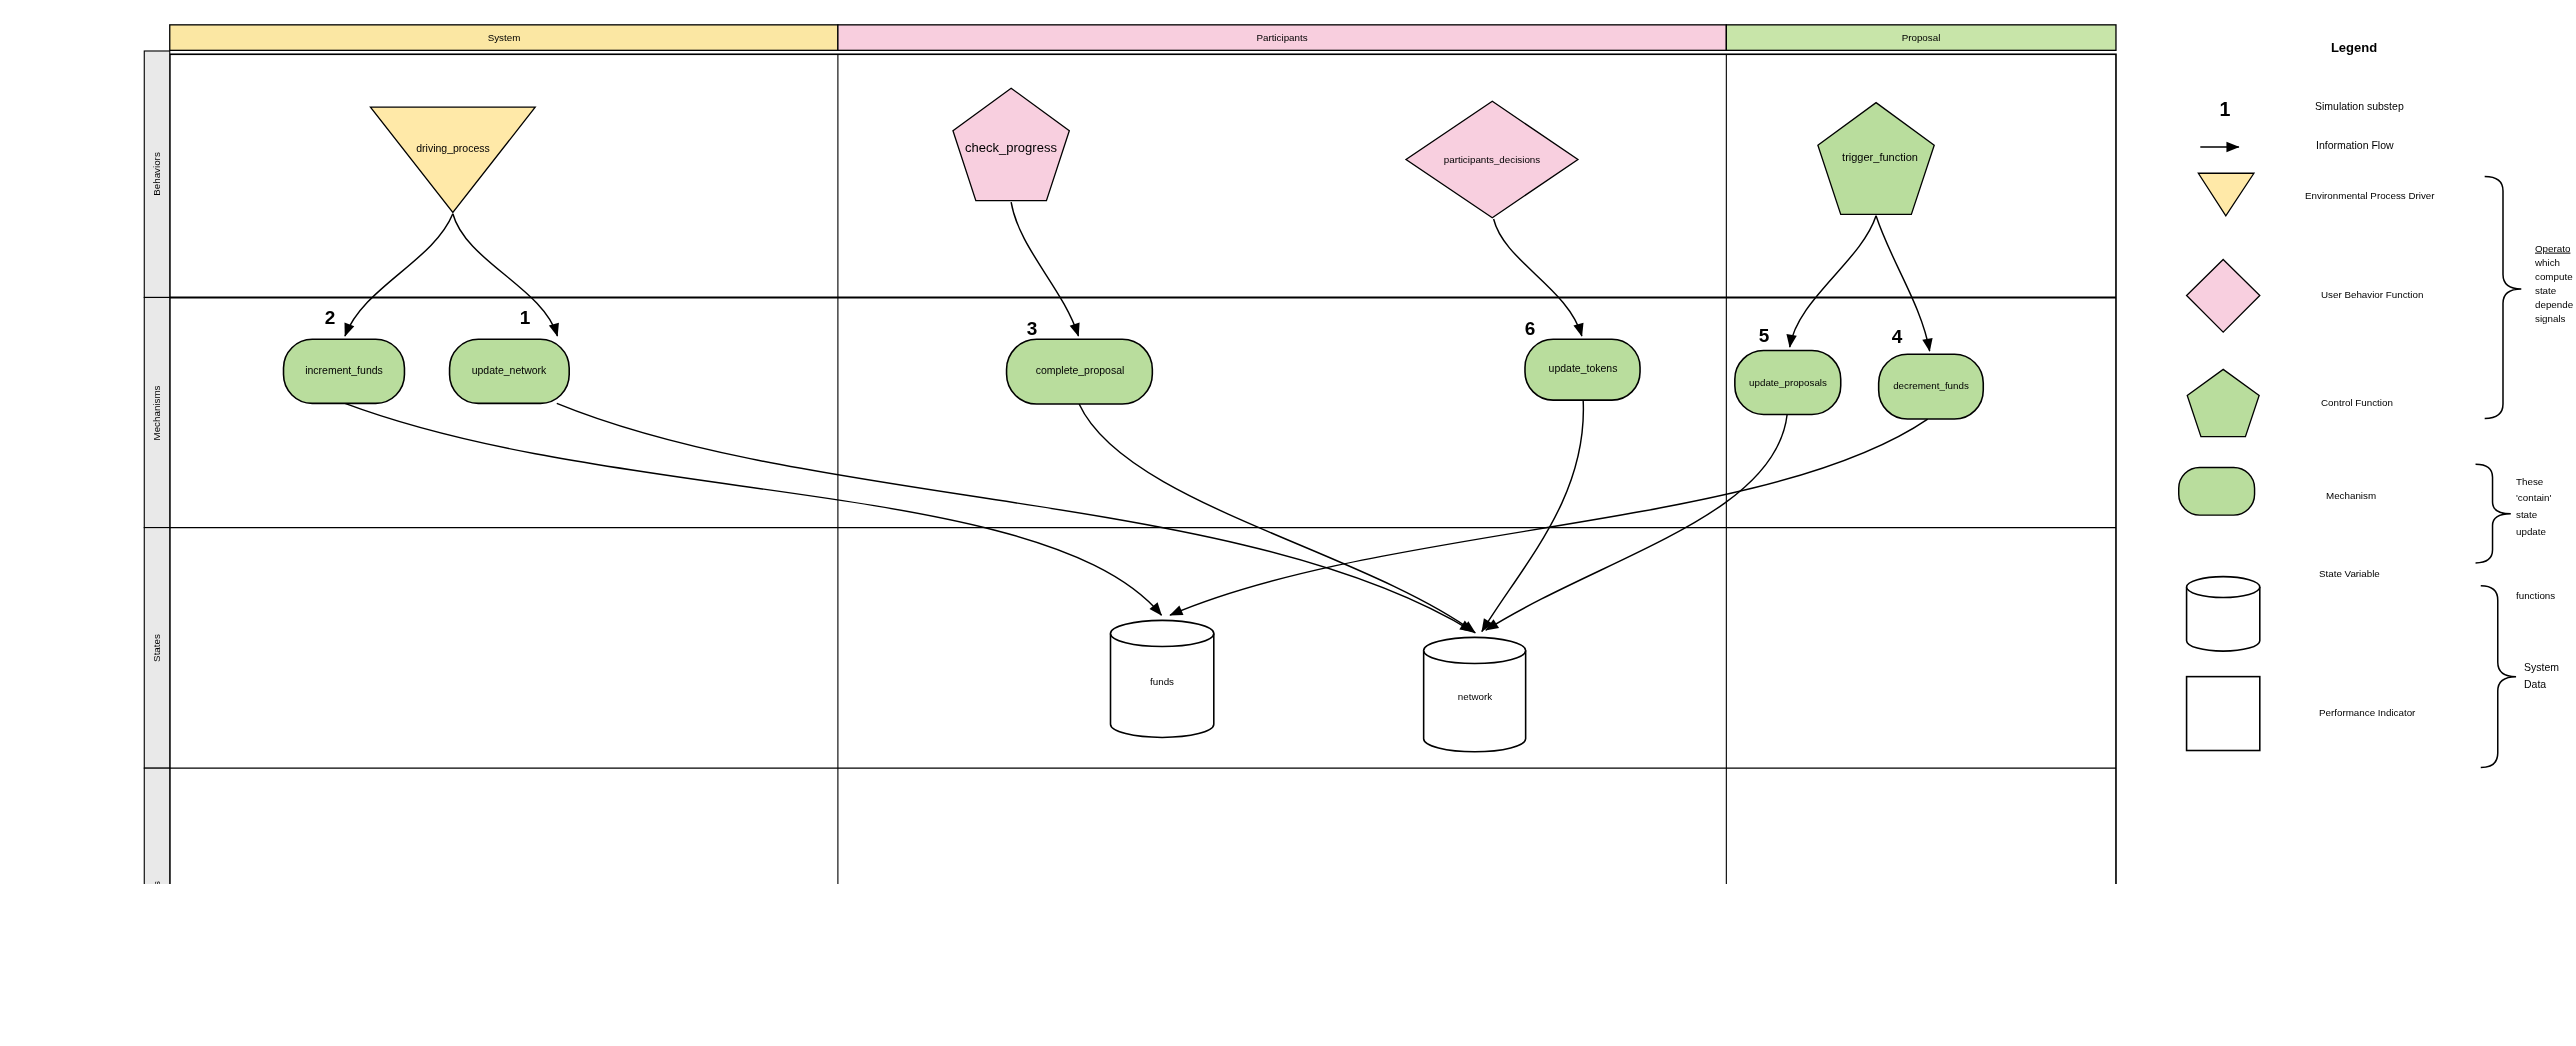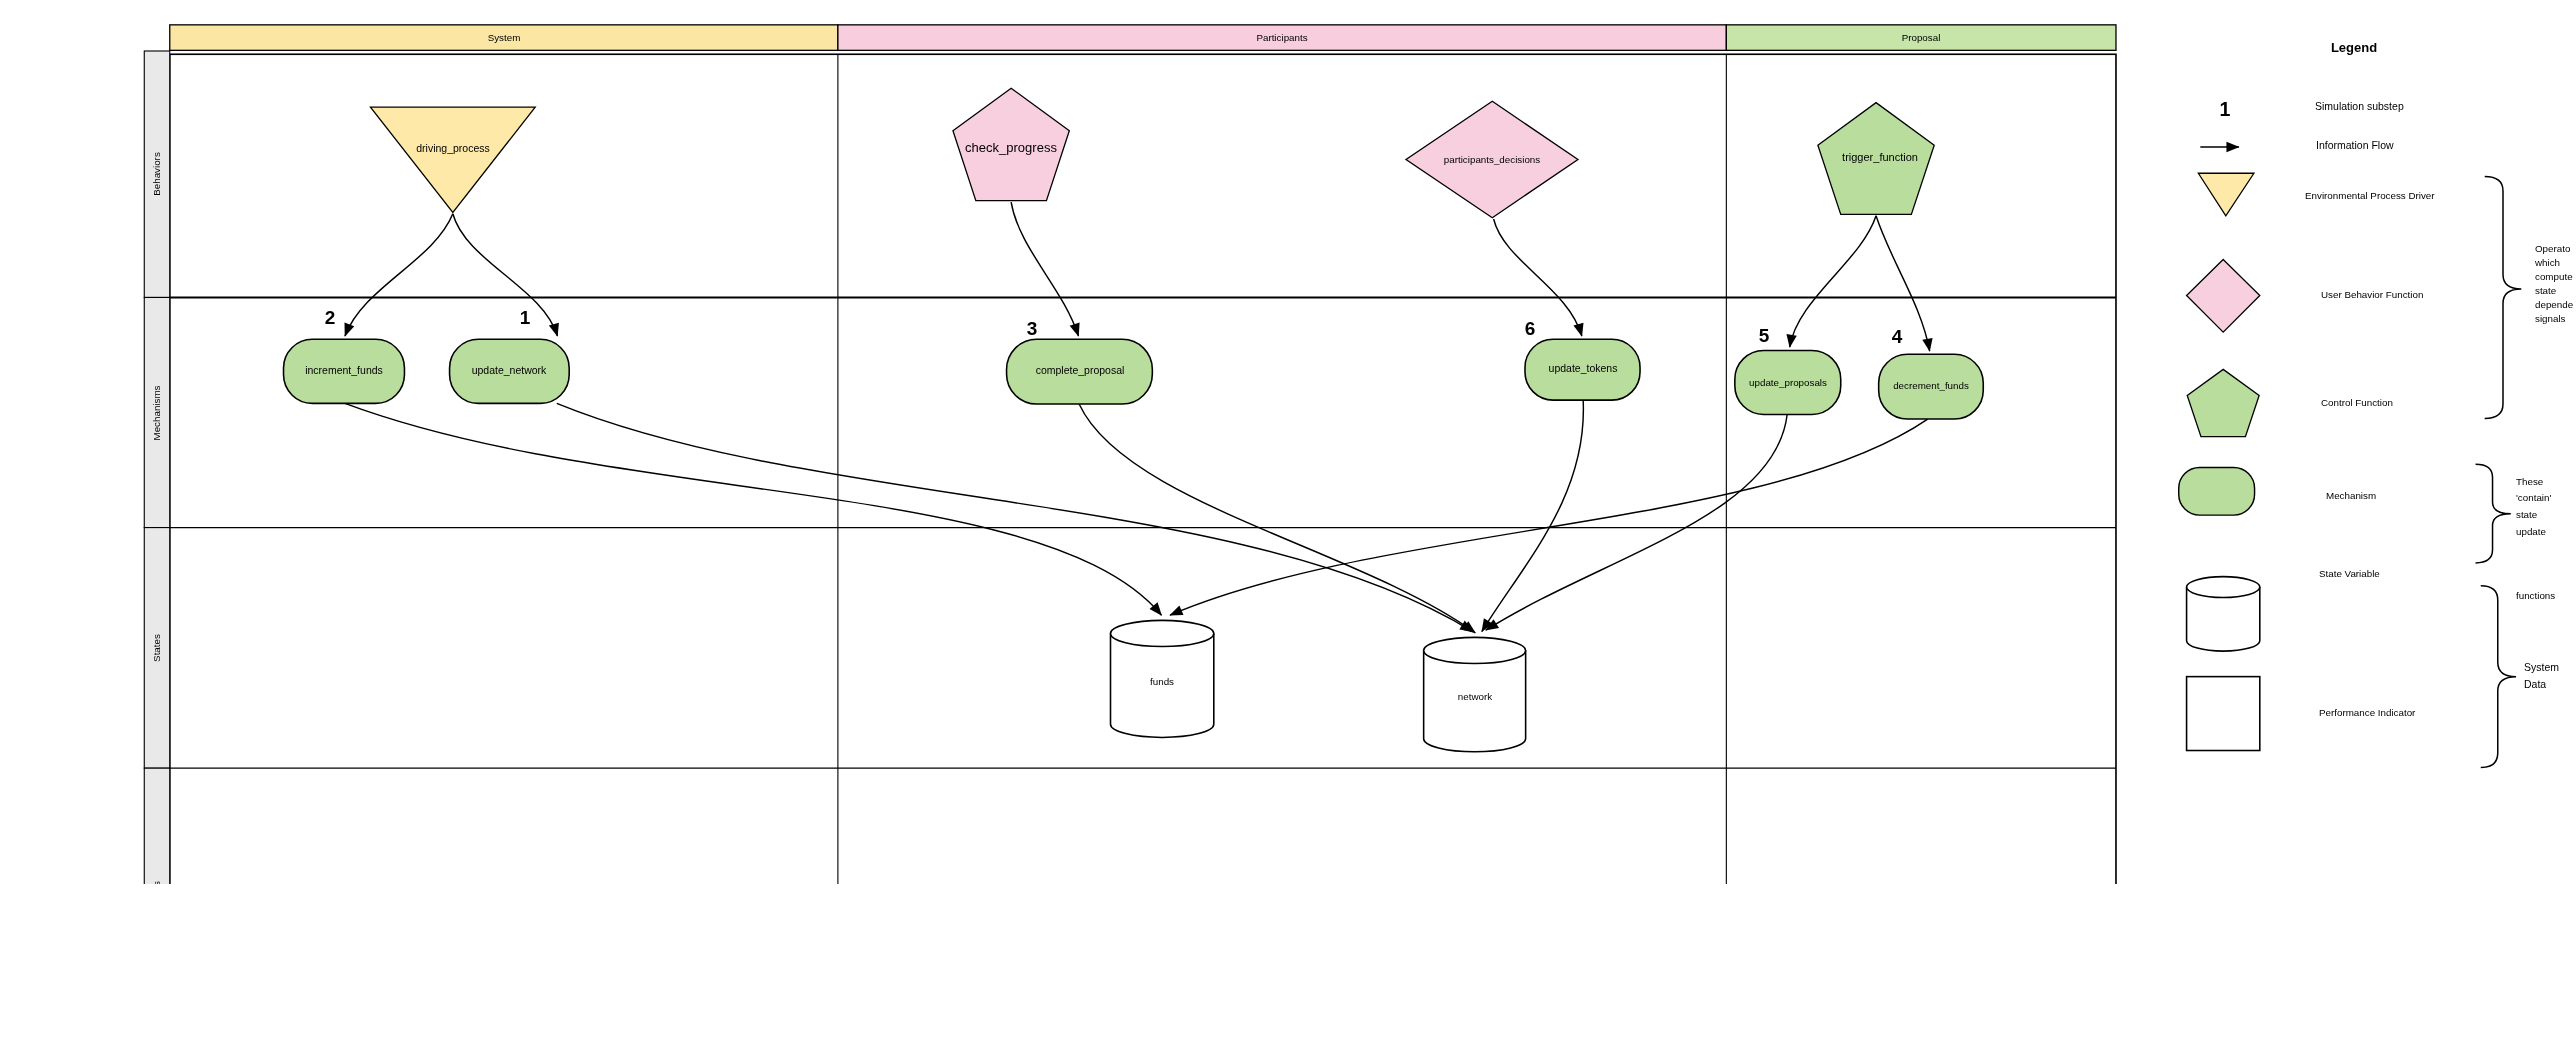--- a/index.html
+++ b/index.html
@@ -140,21 +140,21 @@
   <div class="txt center legend-one" style="left:2225px;top:110px;">1</div>
   <div class="txt vmid f16" style="left:2315px;top:107px;">Simulation substep</div>
   <div class="txt vmid f16" style="left:2316px;top:146px;">Information Flow</div>
   <div class="txt vmid f15" style="left:2305px;top:196px;">Environmental Process Driver</div>
   <div class="txt vmid f15" style="left:2321px;top:295px;">User Behavior Function</div>
   <div class="txt vmid f15" style="left:2321px;top:403px;">Control Function</div>
   <div class="txt vmid f15" style="left:2326px;top:496px;">Mechanism</div>
   <div class="txt vmid f15" style="left:2319px;top:574px;">State Variable</div>
   <div class="txt vmid f15" style="left:2319px;top:713px;">Performance Indicator</div>
 
-  <div class="txt vmid f15" style="left:2535px;top:249px;">Operato</div>
+  <div class="txt vmid f15" style="left:2535px;top:249px;text-decoration:underline;">Operato</div>
   <div class="txt vmid f15" style="left:2535px;top:263px;">which</div>
   <div class="txt vmid f15" style="left:2535px;top:277px;">compute</div>
   <div class="txt vmid f15" style="left:2535px;top:291px;">state</div>
   <div class="txt vmid f15" style="left:2535px;top:305px;">depende</div>
   <div class="txt vmid f15" style="left:2535px;top:319px;">signals</div>
 
   <div class="txt vmid f15" style="left:2516px;top:482px;">These</div>
   <div class="txt vmid f15" style="left:2516px;top:498px;">'contain'</div>
   <div class="txt vmid f15" style="left:2516px;top:515px;">state</div>
   <div class="txt vmid f15" style="left:2516px;top:532px;">update</div>

